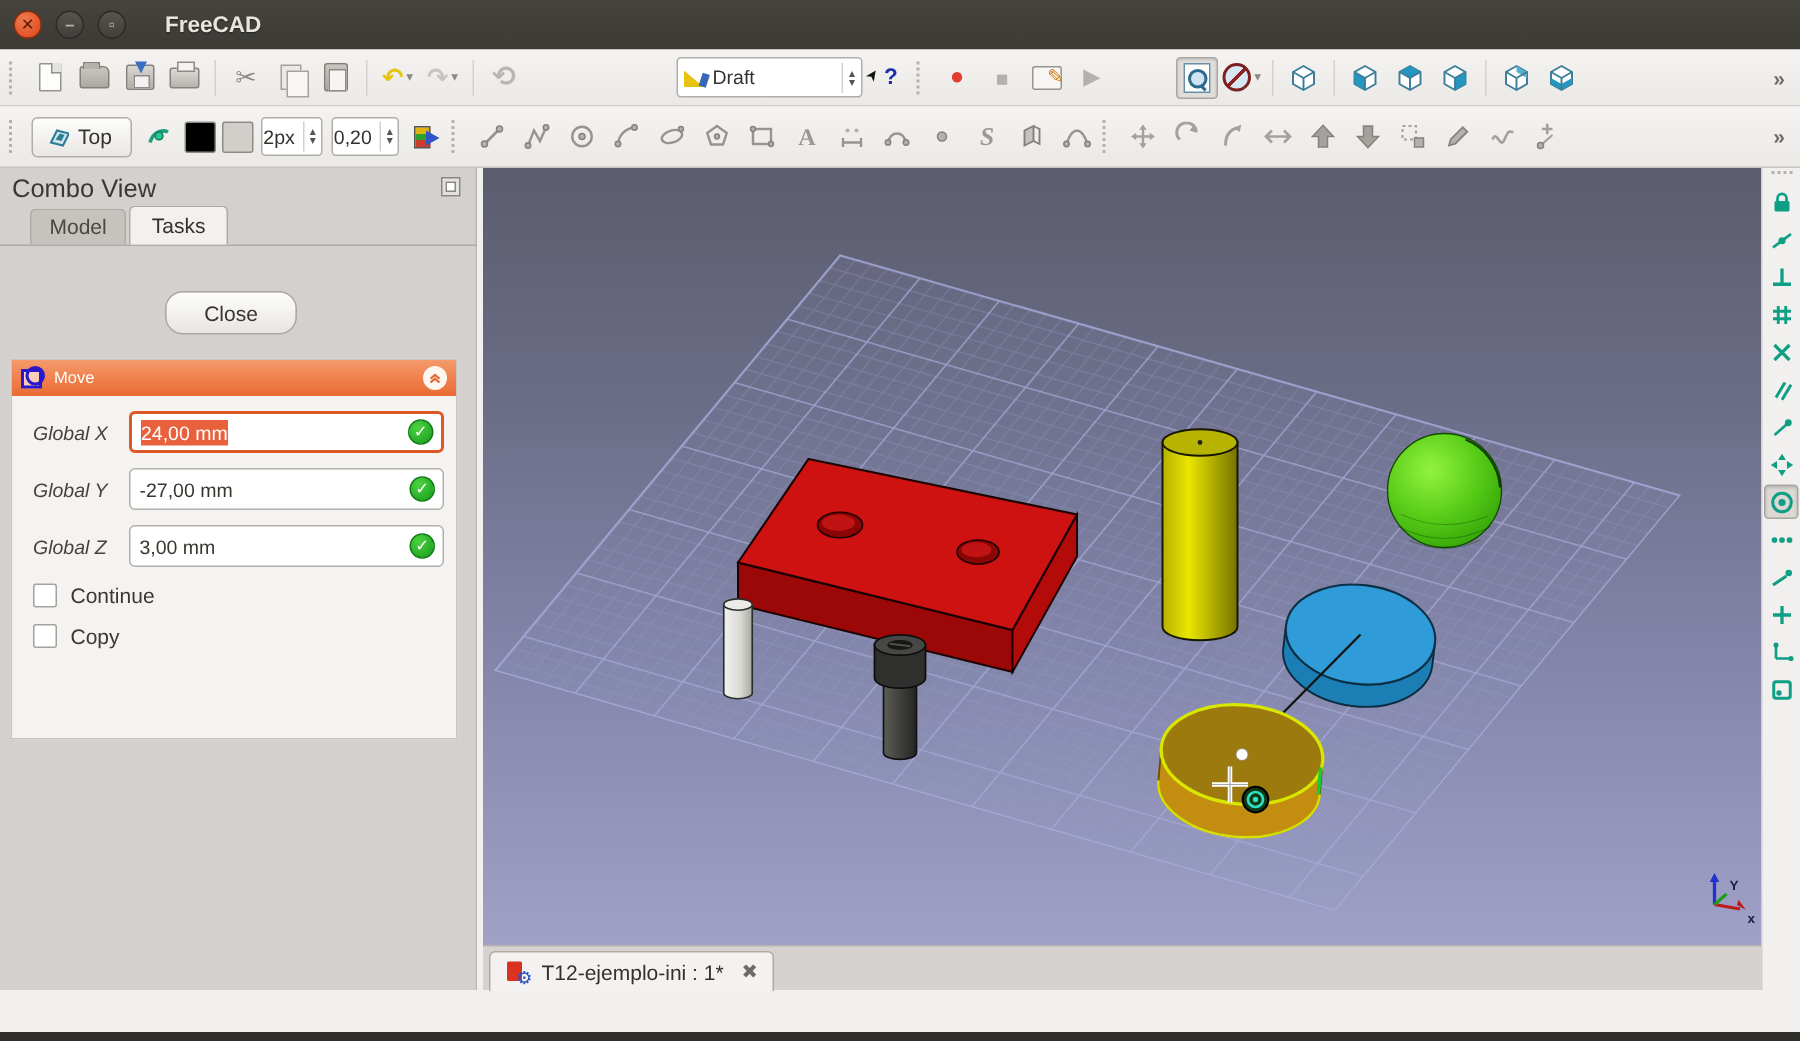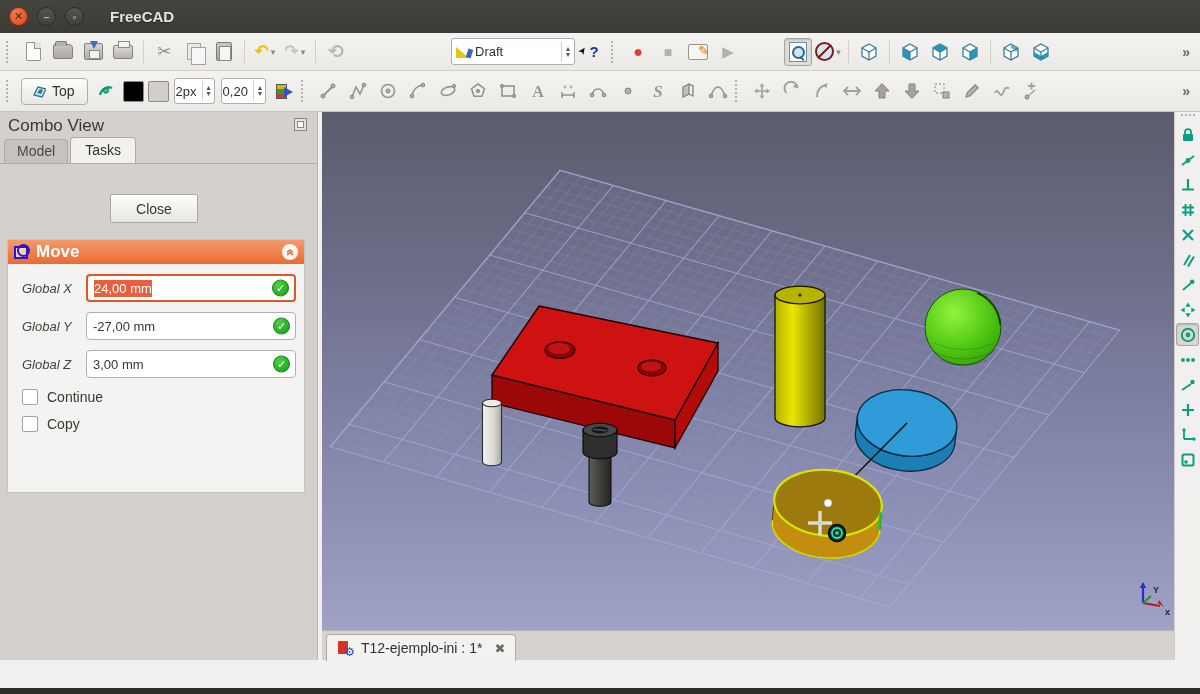--- a/index.html
+++ b/index.html
@@ -68,30 +68,30 @@
   .ic-autogroup { width:16px; height:16px; position:relative; }
   .ic-autogroup:before { content:""; position:absolute; left:0; top:1px; width:9px; height:13px; background:linear-gradient(#e0b410 33%,#2da32d 33%,#2da32d 66%,#cf3b2a 66%); border:1px solid #555; }
   .ic-autogroup:after { content:""; position:absolute; right:-1px; top:4px; border-top:5px solid transparent; border-bottom:5px solid transparent; border-left:9px solid #2f56c8; }
   .ov { margin-left:auto; font-size:14px; color:#6e6b66; font-weight:bold; padding-right:6px; }
 
   
   .left-panel { position:absolute; left:0; top:112px; width:318px; height:548px; background:#d3d0cd; border-right:1px solid #bbb8b4; }
   .cv-title { position:absolute; left:8px; top:4px; font-size:17px; color:#3a3834; }
   .cv-float { position:absolute; right:10px; top:6px; width:13px; height:13px; border:1px solid #8a8782; background:#e4e2de; }
   .cv-float:before { content:""; position:absolute; right:2px; top:2px; width:5px; height:5px; border:1px solid #8a8782; background:#fff; }
-  .tabs { position:absolute; left:4px; top:24px; height:27px; display:flex; align-items:flex-end;justify-content:flex-end; }
+  .tabs { position:absolute; left:20px; top:24px; height:27px; display:flex; align-items:flex-end;justify-content:flex-end; }
   .tab { padding:4px 14px 5px; font-size:14px; border:1px solid #aeaba6; border-bottom:none; border-radius:4px 4px 0 0; margin-right:2px; }
   .tab.inactive { background:#c6c3bf; color:#4a4843; padding:3px 12px 4px; }
   .tab.active { background:#f2f1ee; color:#33312d; position:relative; z-index:2; }
   .tab-line { position:absolute; left:0; top:51px; width:318px; height:1px; background:#aeaba6; }
   .task-area { position:absolute; left:0; top:52px; width:317px; height:496px; background:#d3d0cd; }
-  .close-btn { position:absolute; left:110px; top:30px; width:88px; height:29px; background:linear-gradient(#fefefd,#e7e5e1); border:1px solid #aba8a3; border-radius:2px; font-size:14px; color:#38362f; font-family:inherit; }
+  .close-btn { position:absolute; left:110px; top:30px; width:88px; height:29px; background:linear-gradient(#fefefd,#e7e5e1); border:1px solid #aba8a3; border-radius:12px; font-size:14px; color:#38362f; font-family:inherit; }
   .move-card { position:absolute; left:7px; top:75px; width:298px; height:254px; background:#f4f3f1; border:1px solid #c8c5c1; }
   .move-hd { height:24px; background:linear-gradient(#f49a6b,#eb6a33); display:flex; align-items:center; padding:0 6px; }
-  .move-hd .mtitle { color:#fff; font-weight:bold; font-size:17px; margin-left:6px; flex:1; }
+  .move-hd .mtitle { color:#fff; font-weight:normal; font-size:11px; margin-left:6px; flex:1; }
   .ic-move16 { width:16px; height:16px; position:relative; }
   .ic-move16:before { content:""; position:absolute; left:0; bottom:1px; width:10px; height:9px; border:2px solid #2818c8; background:rgba(255,255,255,.6); }
   .ic-move16:after { content:""; position:absolute; right:0; top:0; width:9px; height:9px; border:2px solid #2818c8; border-radius:50%; }
   .collapse-btn { width:16px; height:16px; border-radius:50%; background:#fdf6f1; display:flex; align-items:center; justify-content:center; }
   .field-row { display:flex; align-items:center; margin:10px 8px 0 14px; }
   .field-row label { width:64px; font-size:13px; color:#45433e;font-style:italic; }
   .input { flex:1; height:28px; background:#fff; border:1px solid #b3b0ab; border-radius:4px; display:flex; align-items:center; padding:0 6px; font-size:13px; color:#38362f; position:relative; }
   .input.focused { border:2px solid #dd5727; }
   .input .sel { background:#e8613c; color:#fff; padding:1px 0; }
   .okcheck { position:absolute; right:5px; top:50%; transform:translateY(-50%); width:17px; height:17px; border-radius:50%; background:radial-gradient(circle at 35% 30%,#4cd33f,#169a1e); color:#fff; font-size:11px; font-weight:bold; display:flex; align-items:center; justify-content:center; border:1px solid #0e7a14; }

